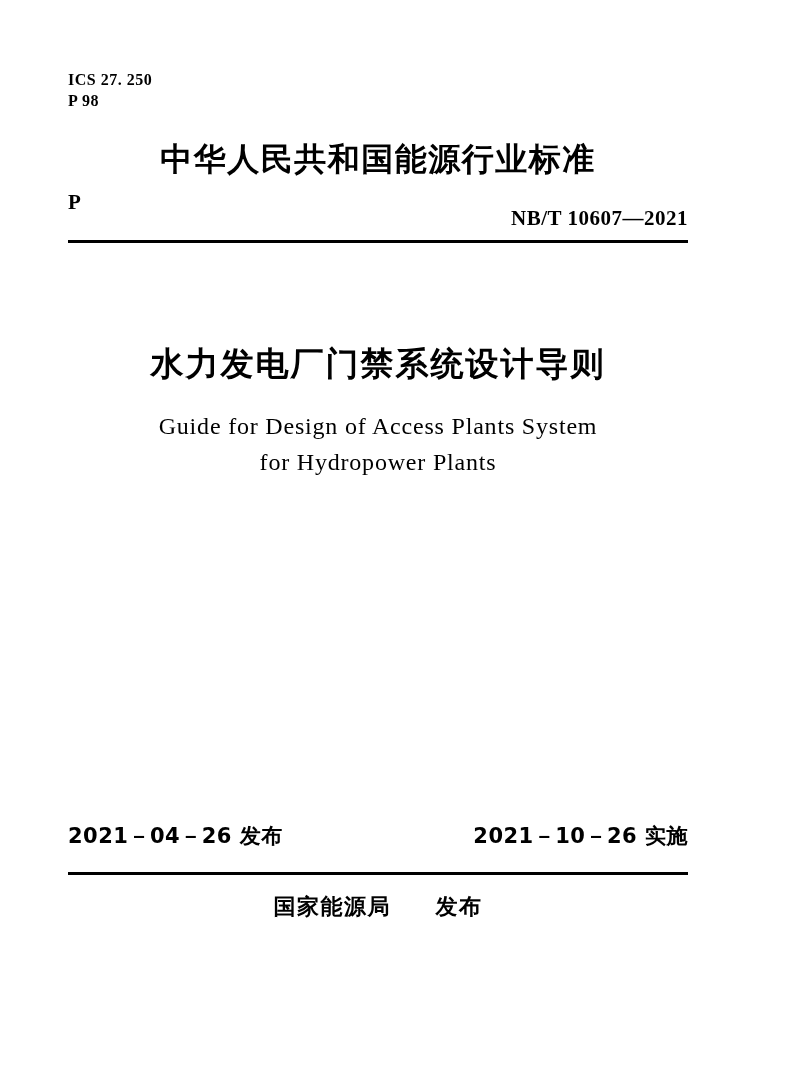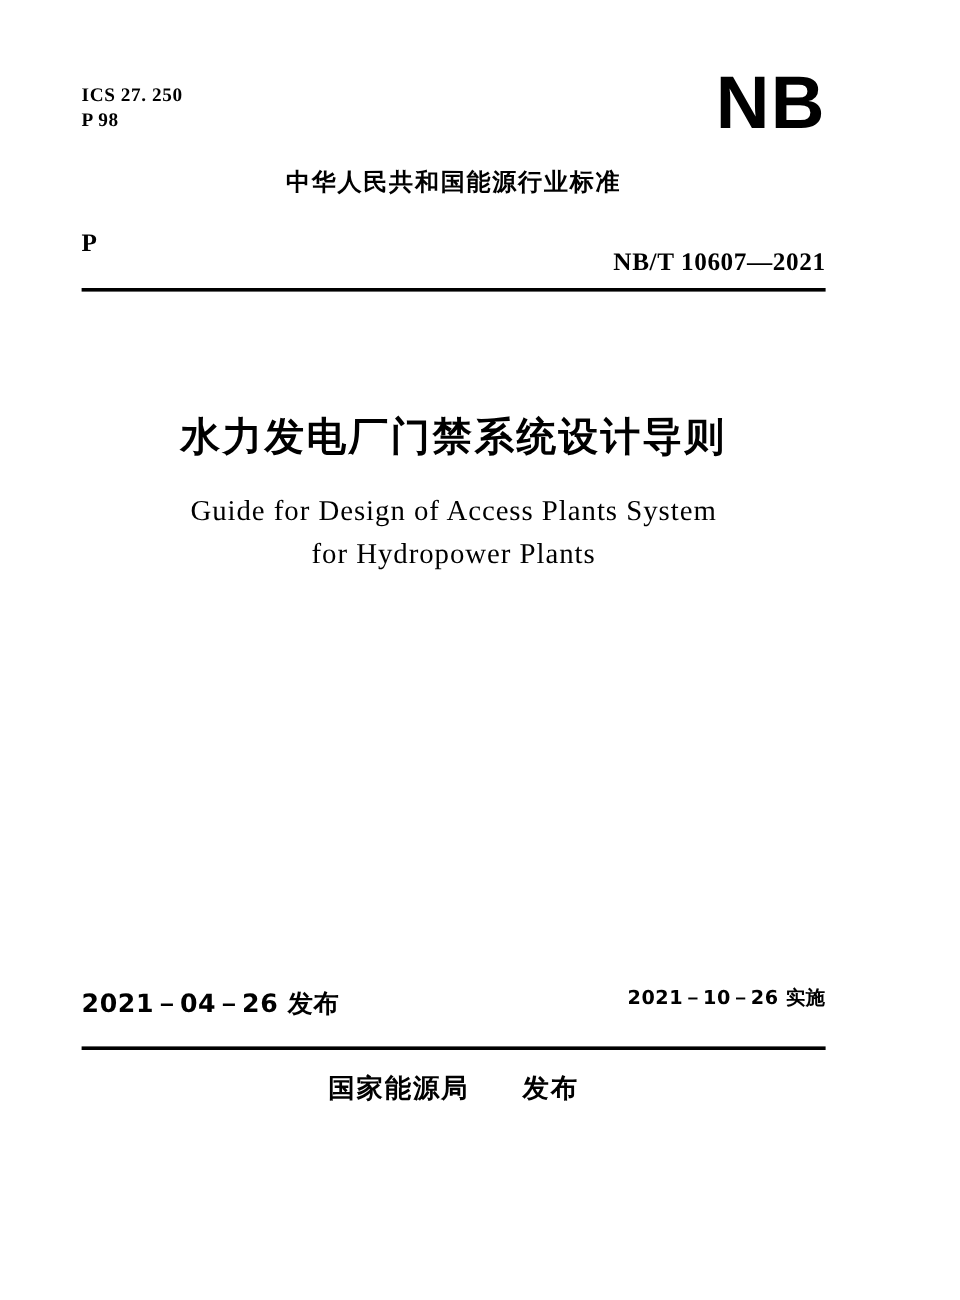--- a/index.html
+++ b/index.html
@@ -60,21 +60,21 @@
     letter-spacing: 1px;
   }
 
   .std-org {
     position: absolute;
     left: 50%;
     transform: translateX(-50%);
     top: 138px;
     font-family: Liberation Sans, sans-serif;
     font-weight: bold;
-    font-size: 20px;
+    font-size: 32px;
     letter-spacing: 1.5px;
     white-space: nowrap;
   }
 
   .code-row {
     position: absolute;
     left: 0;
     top: 190px;
     width: 620px;
     height: 30px;
@@ -152,21 +152,21 @@
     font-size: 21px;
     letter-spacing: 0.5px;
     white-space: nowrap;
   }
   .date-effective {
     position: absolute;
     right: 0;
     top: 0;
     font-family: "DejaVu Sans", sans-serif;
     font-weight: bold;
-    font-size: 16px;
+    font-size: 21px;
     letter-spacing: 0.5px;
     white-space: nowrap;
   }
 
   .rule-bottom {
     position: absolute;
     left: 0;
     top: 872px;
     width: 620px;
     height: 0;
@@ -193,21 +193,20 @@
 <body>
 
 <div class="page">
   <div class="content">
 
     <div class="header-row">
       <div class="ics-block">
         <div>ICS 27. 250</div>
         <div class="ics-line2">P 98</div>
       </div>
-      <div class="nb-logo">NB</div>
     </div>
 
     <div class="std-org">中华人民共和国能源行业标准</div>
 
     <div class="code-row">
       <div class="class-code">P</div>
       <div class="std-number">NB/T 10607—2021</div>
     </div>
 
     <div class="rule-top"></div>

